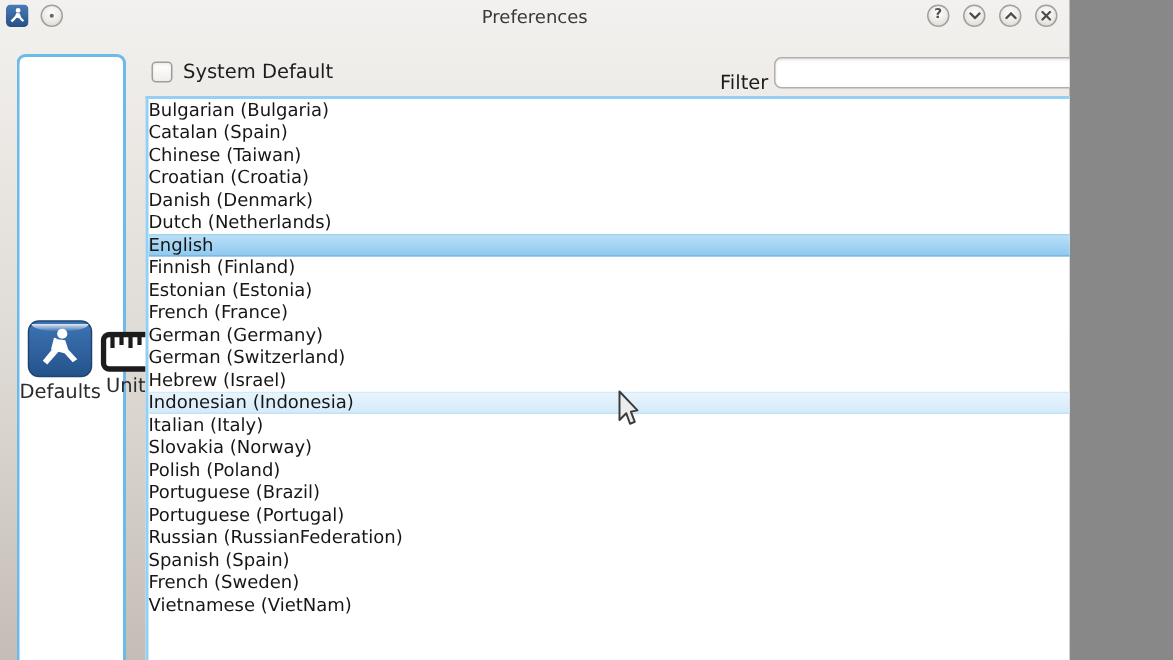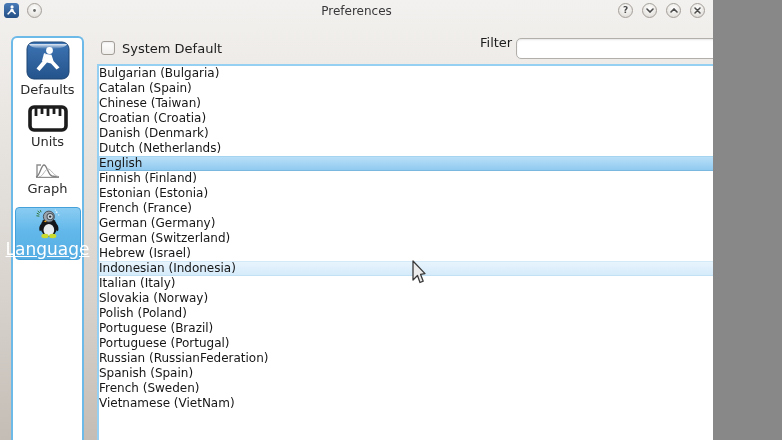--- a/index.html
+++ b/index.html
@@ -20,42 +20,42 @@
     display:flex;align-items:center;justify-content:center;
     font-size:9px;font-weight:bold;color:#4c4c4c;padding:0;line-height:1;
   }
   .tb-circle svg{display:block;}
   .app-mini-icon{width:15px;height:15px;border-radius:3px;display:block;}
   
   .sidebar{
     position:absolute;left:11px;top:36px;width:73px;height:404px;
     background:#ffffff;border:2px solid var(--panel-border,#6db9e8);border-bottom:none;
     border-radius:6px 6px 0 0;
-    display:flex;flex-direction:column;align-items:center;
+    display:flex;flex-direction:row;align-items:center;
   }
   .side-item{display:flex;flex-direction:column;align-items:center;cursor:default;}
   .side-label{font-size:13px;color:#2b2b2b;margin-top:2px;}
   .side-item.selected{
     margin-top:11px;width:66px;height:53px;border-radius:4px;
     border:1px solid #45a1da;
     background:linear-gradient(180deg,#8accf2 0%,#62b8ea 45%,#55ade3 100%);
     justify-content:center;
   }
   .side-item.selected .side-label{color:#ffffff;text-decoration:underline;font-size:17px;margin-top:0;}
   .icon-defaults{margin-top:3px;}
   .icon-units{margin-top:8px;}
   .icon-graph{margin-top:12px;}
   
   .checkbox{
     position:absolute;left:101px;top:41px;width:14px;height:14px;border-radius:3px;
     border:1px solid #a29d97;background:linear-gradient(180deg,#ffffff,#f1efec);
     box-shadow:inset 0 1px 2px rgba(0,0,0,0.08);
   }
   .checkbox-label{position:absolute;left:122px;top:41px;font-size:13px;color:#1d1d1d;}
-  .filter-label{position:absolute;left:480px;top:35px;font-size:13px;color:#1d1d1d;}
+  .filter-label{position:absolute;left:480px;top:48px;font-size:13px;color:#1d1d1d;}
   .filter-input{
     position:absolute;left:516px;top:38px;width:249px;height:21px;
     border:1px solid #b2aeaa;border-radius:5px;background:#ffffff;
     box-shadow:inset 0 1px 2px rgba(0,0,0,0.10);
     font-size:12px;color:#1d1d1d;padding:0 5px;outline:none;
   }
   
   .lang-list{
     position:absolute;left:97px;top:64px;width:663px;height:376px;
     background:#ffffff;border:2px solid var(--list-border,#95d0f2);border-bottom:none;

